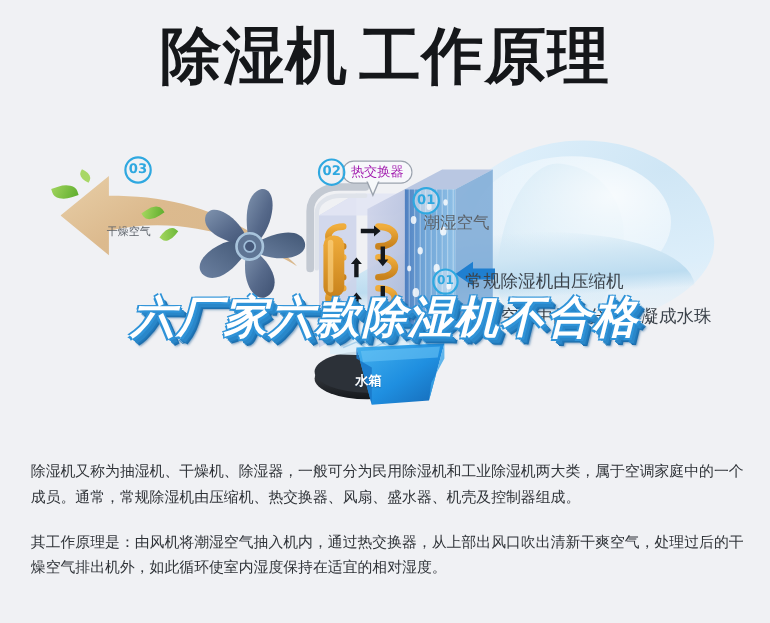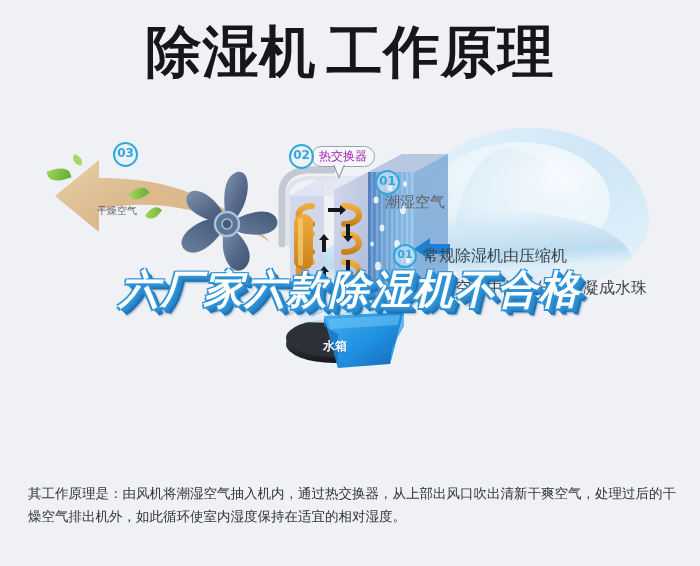--- a/index.html
+++ b/index.html
@@ -468,15 +468,16 @@
     <div class="step">
       <span class="stepNum">01</span><span class="stepTxt">常规除湿机由压缩机</span>
     </div>
     <div class="step">
       <span class="stepNum">02</span><span class="stepTxt">此时空气中的水分子冷凝成水珠</span>
     </div>
   </div>
 
   <div class="overlay">六厂家六款除湿机不合格</div>
 
+  <div class="copy p1">除湿机又称为抽湿机、干燥机、除湿器，一般可分为民用除湿机和工业除湿机两大类，属于空调家庭中的一个成员。通常，常规除湿机由压缩机、热交换器、风扇、盛水器、机壳及控制器组成。</div>
   <div class="copy p2">其工作原理是：由风机将潮湿空气抽入机内，通过热交换器，从上部出风口吹出清新干爽空气，处理过后的干燥空气排出机外，如此循环使室内湿度保持在适宜的相对湿度。</div>
 
 </div>
 
 </body></html>

